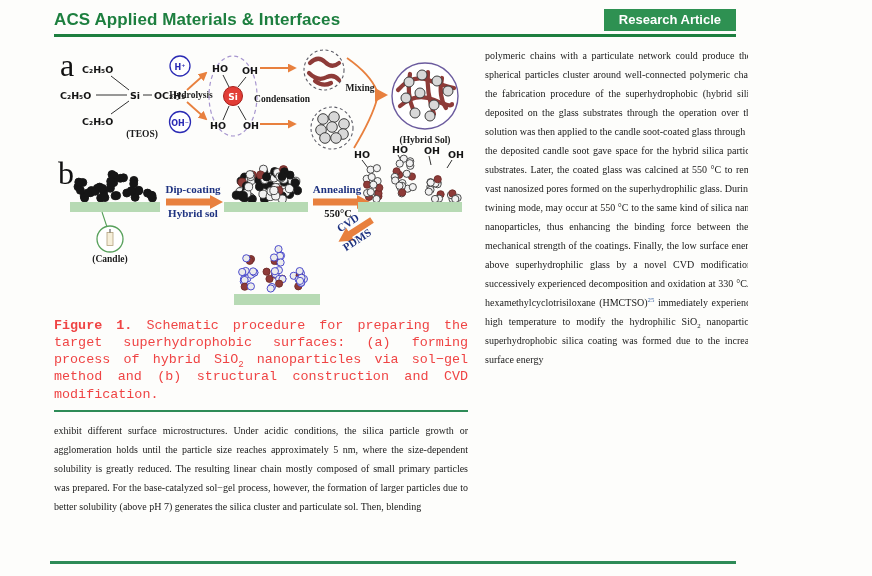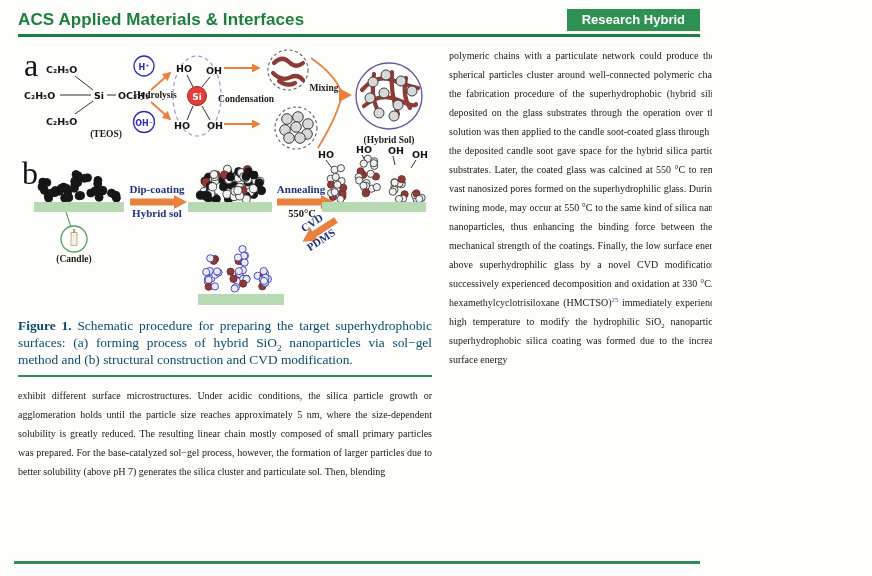--- a/index.html
+++ b/index.html
@@ -1,25 +1,25 @@
 <!DOCTYPE html>
 <html><head>
 <meta charset="utf-8">
 <style>
   html,body{margin:0;padding:0;width:872px;height:576px;overflow:hidden;background:#fdfdfb;}
-  .page{position:relative;width:712px;height:576px;font-family:"Liberation Serif",serif;color:#1a1a1a;}
+  .page{position:relative;width:712px;height:576px;font-family:"Liberation Serif",serif;color:#1a1a1a;margin-left:36px;}
   .header{display:flex;justify-content:space-between;align-items:center;padding:9px 12px 0 18px;}
   .journal{font-family:"Liberation Sans",sans-serif;font-weight:700;font-size:17px;color:#1d7f3f;letter-spacing:.1px;}
   .badge{background:#2e9152;color:#fff;font-family:"Liberation Sans",sans-serif;font-weight:700;font-size:13px;padding:3px 15px 4px;}
   .header-rule{height:2.5px;background:#1d7f3f;margin:3px 12px 0 18px;}
   .columns{display:flex;gap:17px;padding:9px 12px 0 18px;height:516px;overflow:hidden;}
   .col-left{width:414px;flex:none;}
   .col-right{width:412px;flex:none;}
   p.body{font-size:10px;line-height:19px;text-align:justify;margin:0;color:#191919;}
-  .caption{font-size:13.4px;line-height:17.3px;text-align:justify;color:#0c4a6e;margin-top:3px;}
+  .caption{font-size:13.4px;line-height:17.3px;text-align:justify;color:#ef4444;margin-top:3px;font-family:Liberation Mono, monospace;}
   .cap-rule{height:2px;background:#2e8b57;margin:7px 0 9px 0;}
   .bottom-rule{position:absolute;left:14px;right:12px;top:561px;height:2.5px;background:#2e8b57;}
   sub,sup{line-height:0;font-size:0.68em;}
   .reflink{color:#3a66a8;text-decoration:none;cursor:pointer;}
   
   .fig{display:block;}
   .panel{font:32px "Liberation Serif",serif;fill:#111;}
   .chem{font:bold 9.5px "DejaVu Sans",sans-serif;fill:#141414;}
   .ionchem{font:bold 8px "DejaVu Sans",sans-serif;fill:#2b2bb4;}
   .ion{fill:#fff;stroke:#2b2bb4;stroke-width:1.3;}
@@ -36,21 +36,21 @@
   .substrate{fill:#b7dab4;}
   .callout{stroke:#57a05a;stroke-width:1.1;}
 </style>
 </head>
 <body>
 
 <div class="page">
 
   <div class="header">
     <div class="journal">ACS Applied Materials &amp; Interfaces</div>
-    <div class="badge">Research Hybrid</div>
+    <div class="badge">Research Article</div>
   </div>
   <div class="header-rule"></div>
 
   <div class="columns">
 
     <div class="col-left">
       <svg class="fig" width="414" height="268" viewBox="0 0 414 268">
         <defs>
           <marker id="ah" viewBox="0 0 10 10" refX="8" refY="5" markerWidth="9" markerHeight="9" orient="auto" markerUnits="userSpaceOnUse">
             <path d="M0,0 L10,5 L0,10 z" fill="#e8803e"></path>

